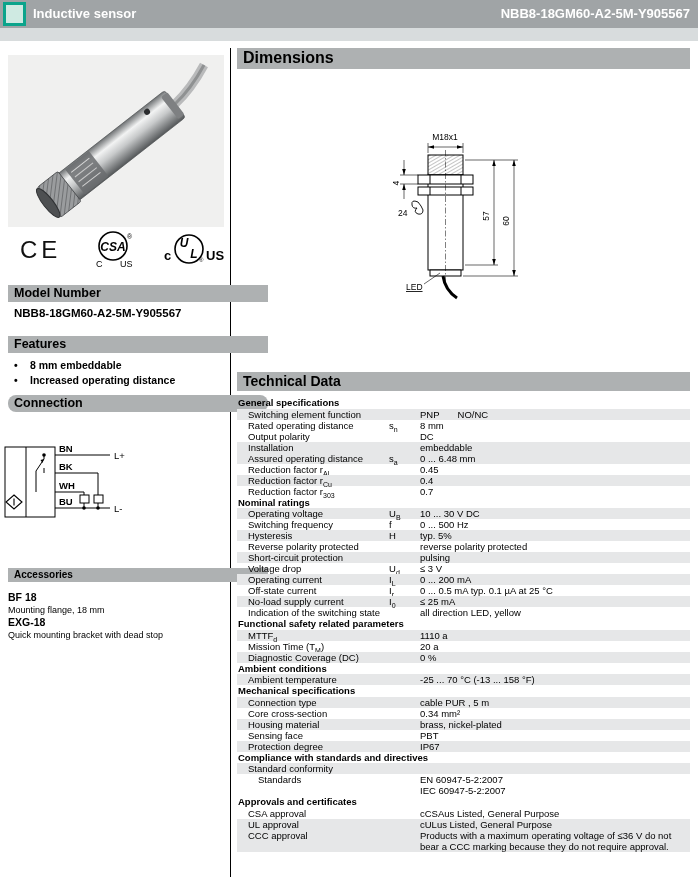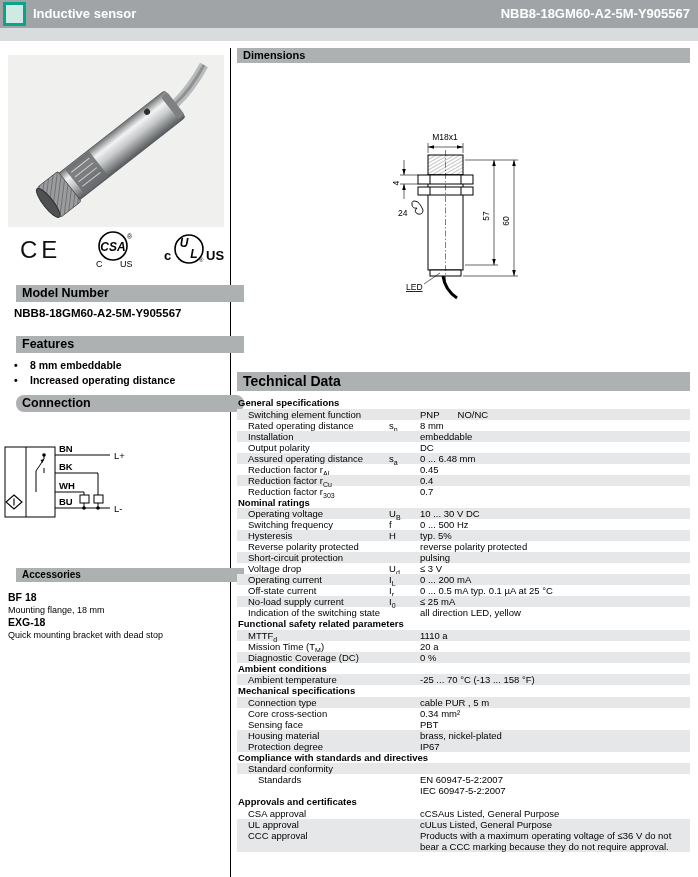--- a/index.html
+++ b/index.html
@@ -9,22 +9,22 @@
   .hdr{position:absolute;left:0;top:0;width:698px;height:40px;background:#a0a4a6;}
   .hdr-logo{position:absolute;left:3px;top:2px;width:23px;height:24px;box-sizing:border-box;
             background:#cfeae2;border:3px solid #0ba48b;}
   .hdr-title{position:absolute;left:33px;top:6px;font-size:13px;font-weight:bold;color:#fff;}
   .hdr-model{position:absolute;right:8px;top:6px;font-size:13px;font-weight:bold;color:#fff;}
   .substrip{position:absolute;left:0;top:28px;width:698px;height:13px;background:#d8dcdd;}
   .vline{position:absolute;left:230px;top:48px;width:1px;height:829px;background:#000;}
   
   .secbar{position:absolute;background:#aeb1b2;font-weight:bold;font-size:12.5px;
           padding:1px 0 2px 6px;box-sizing:border-box;}
-  .secbar.left{left:16px;width:228px;}
-  .secbar.right{left:237px;width:453px;font-size:11px;}
+  .secbar.left{left:8px;width:260px;}
+  .secbar.right{left:237px;width:453px;font-size:16px;}
   
   .photo{position:absolute;left:8px;top:55px;width:216px;height:172px;}
   .certs{position:absolute;left:8px;top:230px;width:216px;height:40px;}
   .model-text{position:absolute;left:14px;top:307px;font-size:11.5px;font-weight:bold;}
   .features-list{position:absolute;left:14px;top:359px;width:205px;font-size:10.5px;font-weight:bold;}
   .feat-item{display:flex;margin-bottom:3px;line-height:12px;}
   .feat-bullet{width:16px;}
   .conn-svg{position:absolute;left:4px;top:440px;}
   .acc-list{position:absolute;left:8px;top:591px;width:214px;}
   .acc-name{font-size:10.5px;font-weight:bold;line-height:13px;}
@@ -231,22 +231,22 @@
         <text x="18" y="170" text-decoration="underline">LED</text>
       </g>
     </svg>
   </div>
 
   <div class="secbar right" style="top:372px;font-size:14px;">Technical Data</div>
   <div id="tech-table">
       <div class="tsection">General specifications</div>
       <div class="trow gray"><span class="tlabel">Switching element function</span><span class="tval">PNP<span class="tval2">NO/NC</span></span></div>
       <div class="trow"><span class="tlabel">Rated operating distance</span><span class="tsym">s<sub>n</sub></span><span class="tval">8 mm</span></div>
+      <div class="trow"><span class="tlabel">Output polarity</span><span class="tval">DC</span></div>
       <div class="trow gray"><span class="tlabel">Installation</span><span class="tval">embeddable</span></div>
-      <div class="trow"><span class="tlabel">Output polarity</span><span class="tval">DC</span></div>
       <div class="trow gray"><span class="tlabel">Assured operating distance</span><span class="tsym">s<sub>a</sub></span><span class="tval">0 ... 6.48 mm</span></div>
       <div class="trow"><span class="tlabel">Reduction factor r<sub>Al</sub></span><span class="tval">0.45</span></div>
       <div class="trow gray"><span class="tlabel">Reduction factor r<sub>Cu</sub></span><span class="tval">0.4</span></div>
       <div class="trow"><span class="tlabel">Reduction factor r<sub>303</sub></span><span class="tval">0.7</span></div>
       <div class="tsection">Nominal ratings</div>
       <div class="trow gray"><span class="tlabel">Operating voltage</span><span class="tsym">U<sub>B</sub></span><span class="tval">10 ... 30 V DC</span></div>
       <div class="trow"><span class="tlabel">Switching frequency</span><span class="tsym">f</span><span class="tval">0 ... 500 Hz</span></div>
       <div class="trow gray"><span class="tlabel">Hysteresis</span><span class="tsym">H</span><span class="tval">typ. 5%</span></div>
       <div class="trow"><span class="tlabel">Reverse polarity protected</span><span class="tval">reverse polarity protected</span></div>
       <div class="trow gray"><span class="tlabel">Short-circuit protection</span><span class="tval">pulsing</span></div>
@@ -257,22 +257,22 @@
       <div class="trow"><span class="tlabel">Indication of the switching state</span><span class="tval">all direction LED, yellow</span></div>
       <div class="tsection">Functional safety related parameters</div>
       <div class="trow gray"><span class="tlabel">MTTF<sub>d</sub></span><span class="tval">1110 a</span></div>
       <div class="trow"><span class="tlabel">Mission Time (T<sub>M</sub>)</span><span class="tval">20 a</span></div>
       <div class="trow gray"><span class="tlabel">Diagnostic Coverage (DC)</span><span class="tval">0 %</span></div>
       <div class="tsection">Ambient conditions</div>
       <div class="trow gray"><span class="tlabel">Ambient temperature</span><span class="tval">-25 ... 70 °C (-13 ... 158 °F)</span></div>
       <div class="tsection">Mechanical specifications</div>
       <div class="trow gray"><span class="tlabel">Connection type</span><span class="tval">cable PUR , 5 m</span></div>
       <div class="trow"><span class="tlabel">Core cross-section</span><span class="tval">0.34 mm²</span></div>
+      <div class="trow gray"><span class="tlabel">Housing material</span><span class="tval">brass, nickel-plated</span></div>
       <div class="trow"><span class="tlabel">Sensing face</span><span class="tval">PBT</span></div>
-      <div class="trow gray"><span class="tlabel">Housing material</span><span class="tval">brass, nickel-plated</span></div>
       <div class="trow gray"><span class="tlabel">Protection degree</span><span class="tval">IP67</span></div>
       <div class="tsection">Compliance with standards and directives</div>
       <div class="trow gray"><span class="tlabel">Standard conformity</span><span class="tval">&nbsp;</span></div>
       <div class="trow"><span class="tlabel ind2">Standards</span><span class="tval">EN 60947-5-2:2007<br>IEC 60947-5-2:2007</span></div>
       <div class="tsection">Approvals and certificates</div>
       <div class="trow"><span class="tlabel">CSA approval</span><span class="tval">cCSAus Listed, General Purpose</span></div>
       <div class="trow gray"><span class="tlabel">UL approval</span><span class="tval">cULus Listed, General Purpose</span></div>
       <div class="trow gray"><span class="tlabel">CCC approval</span><span class="tval">Products with a maximum operating voltage of ≤36 V do not bear a CCC marking because they do not require approval.</span></div>
     </div>
 

